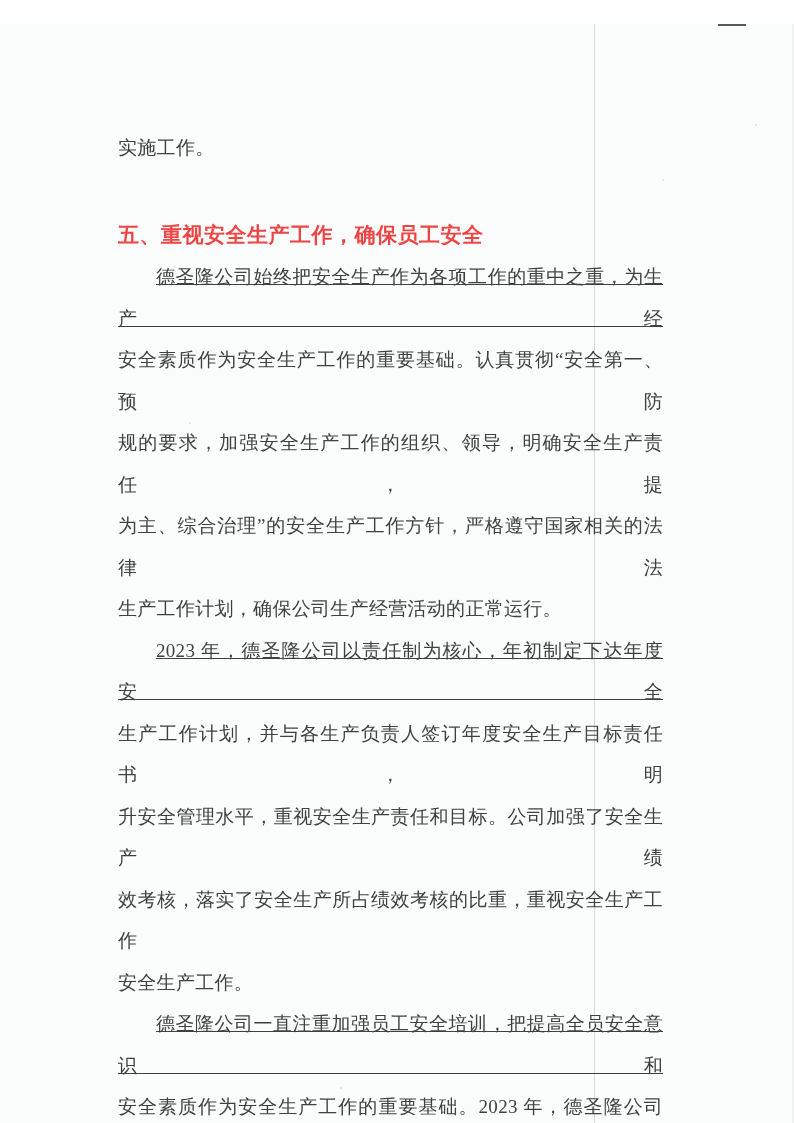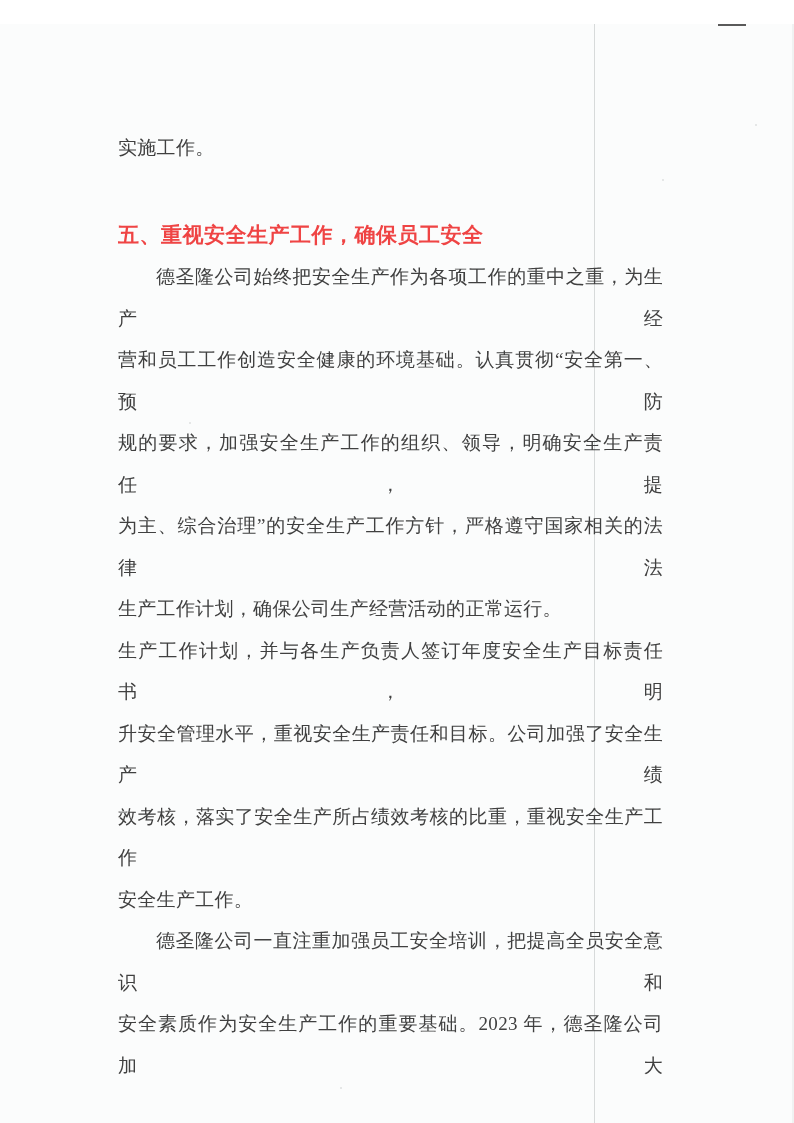--- a/index.html
+++ b/index.html
@@ -61,21 +61,21 @@
   .line {
     font-size: 19px;
     line-height: 41.5px;
     letter-spacing: 0.3px;
     white-space: nowrap;
     text-align: justify;
     white-space: normal;
   }
   .line.just { text-align: justify; text-align-last: justify; }
   .line.end  { text-align: left;   text-align-last: left; }
-  .line.indent { text-indent: 2em; }
+  .line.indent { text-indent: 2em; text-decoration: underline; }
   .heading {
     font-size: 21px;
     line-height: 41.5px;
     font-weight: 600;
     color: #ef4444;
     letter-spacing: 0.5px;
   }
   .heading.h5 { margin-top: 46px; }
 </style>
 </head>
@@ -92,25 +92,26 @@
   <div class="speck s3"></div>
   <div class="speck s4"></div>
 
   <div class="text-layer">
 
     <div class="line end">实施工作。</div>
 
     <div class="heading h5">五、重视安全生产工作，确保员工安全</div>
 
     <div class="line just indent">德圣隆公司始终把安全生产作为各项工作的重中之重，为生产经</div>
-    <div class="line just">营和员工工作创造安全健康的环境基础。认真贯彻“安全第一、预防</div>
+    <div class="line just">安全素质作为安全生产工作的重要基础。认真贯彻“安全第一、预防</div>
     <div class="line just">规的要求，加强安全生产工作的组织、领导，明确安全生产责任，提</div>
     <div class="line just">为主、综合治理”的安全生产工作方针，严格遵守国家相关的法律法</div>
     <div class="line end">生产工作计划，确保公司生产经营活动的正常运行。</div>
 
+    <div class="line just indent">2023 年，德圣隆公司以责任制为核心，年初制定下达年度安全</div>
     <div class="line just">生产工作计划，并与各生产负责人签订年度安全生产目标责任书，明</div>
     <div class="line just">升安全管理水平，重视安全生产责任和目标。公司加强了安全生产绩</div>
     <div class="line just">效考核，落实了安全生产所占绩效考核的比重，重视安全生产工作</div>
     <div class="line end">安全生产工作。</div>
 
     <div class="line just indent">德圣隆公司一直注重加强员工安全培训，把提高全员安全意识和</div>
     <div class="line just">安全素质作为安全生产工作的重要基础。2023 年，德圣隆公司加大</div>
 
   </div>
 </div>

